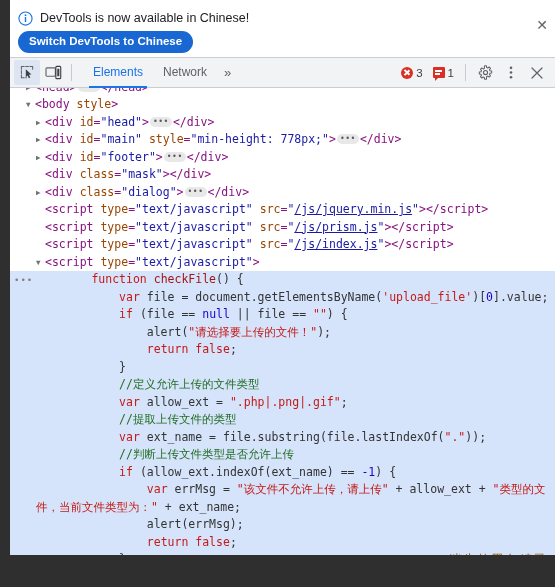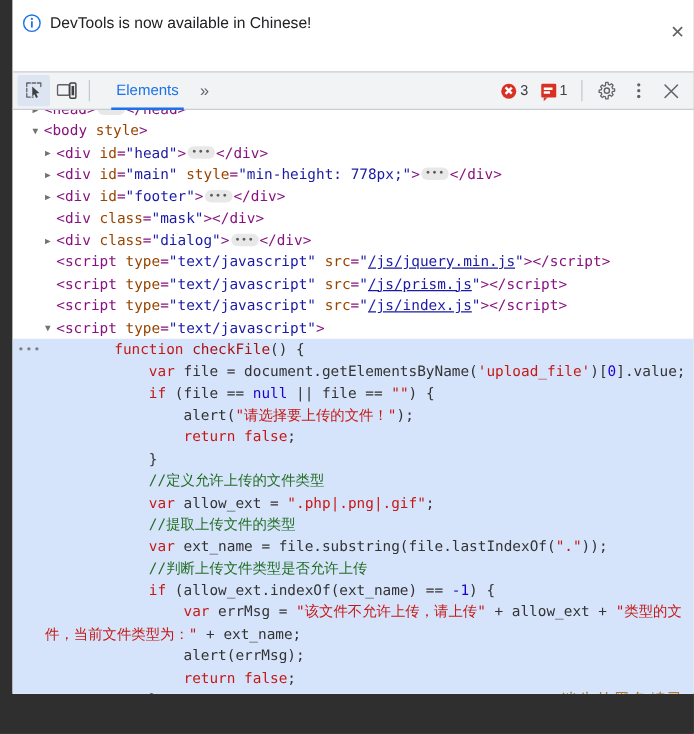--- a/index.html
+++ b/index.html
@@ -118,20 +118,21 @@
       <span class="info-icon">
         <svg width="15" height="15" viewBox="0 0 16 16">
           <circle cx="8" cy="8" r="7" fill="none" stroke="#1a73e8" stroke-width="1.2"></circle>
           <circle cx="8" cy="4.4" r="0.95" fill="#1a73e8"></circle>
           <rect x="7.25" y="6.4" width="1.5" height="5.4" fill="#1a73e8"></rect>
         </svg>
       </span>
       <span class="banner-msg">DevTools is now available in Chinese!</span>
     </div>
     <div class="banner-row2">
+      <button class="btn-primary">Switch DevTools to Chinese</button>
     </div>
     <div class="banner-close">✕</div>
   </div>
 
   <div class="toolbar">
     <div class="tb-icon active">
       <svg width="15" height="15" viewBox="0 0 16 16">
         <path d="M1.5 1.5h3M6 1.5h3M10.5 1.5h3M1.5 4.5v-3M1.5 9v-3M1.5 13.5v-3M13.5 4.5v-3M1.5 13.5h3M6 13.5h1" stroke="#5f6368" stroke-width="1.1" fill="none" stroke-linecap="round"></path>
         <path d="M6.2 4.4l6 5.6-2.7.35 1.5 3.1-1.5.75-1.5-3.1-1.8 2z" fill="#3c4043"></path>
       </svg>
@@ -139,20 +140,21 @@
     <div class="tb-icon">
       <svg width="17" height="15" viewBox="0 0 18 16">
         <rect x="1" y="3" width="10" height="9" rx="1" fill="none" stroke="#5f6368" stroke-width="1.2"></rect>
         <rect x="11.5" y="1.5" width="5.2" height="13" rx="1" fill="none" stroke="#3c4043" stroke-width="1.2"></rect>
         <rect x="13" y="4" width="2.2" height="8" fill="#3c4043"></rect>
       </svg>
     </div>
     <div class="tb-sep"></div>
     <div class="tabs">
       <div class="tab sel">Elements</div>
+      <div class="tab">Network</div>
       <div class="tab-more">»</div>
     </div>
     <div class="tb-right">
       <div class="badge">
         <span class="err-dot"></span>
         <span>3</span>
       </div>
       <div class="badge">
         <span class="warn-box">
             <i class="bar"></i>

